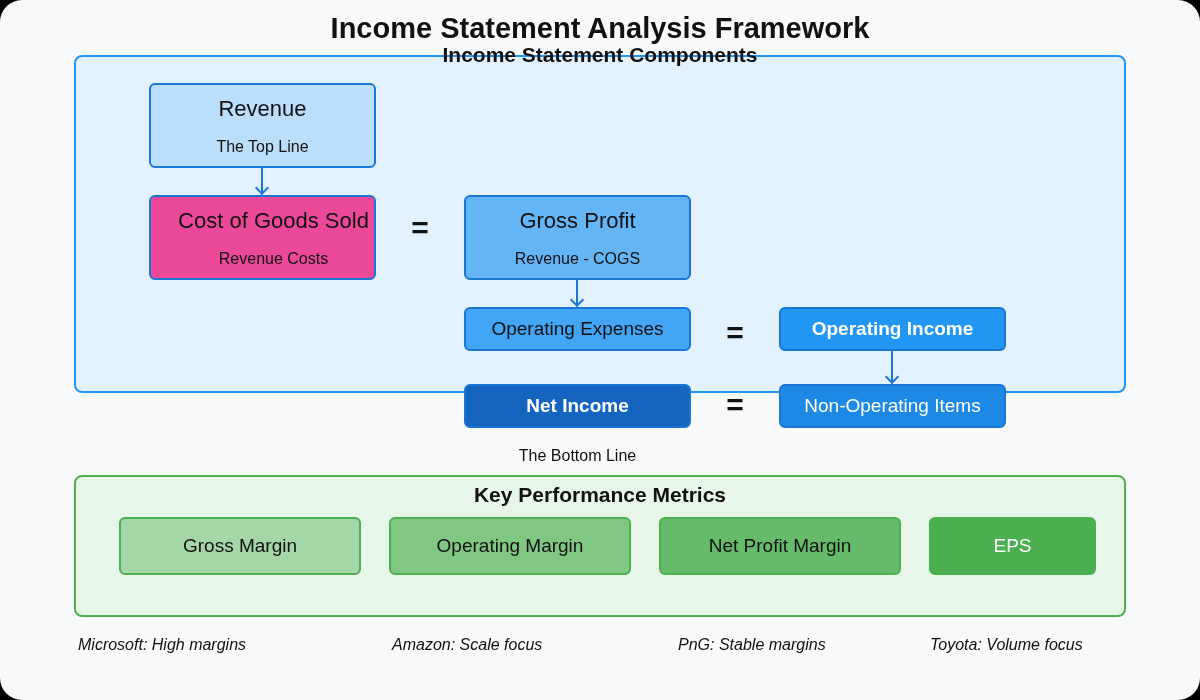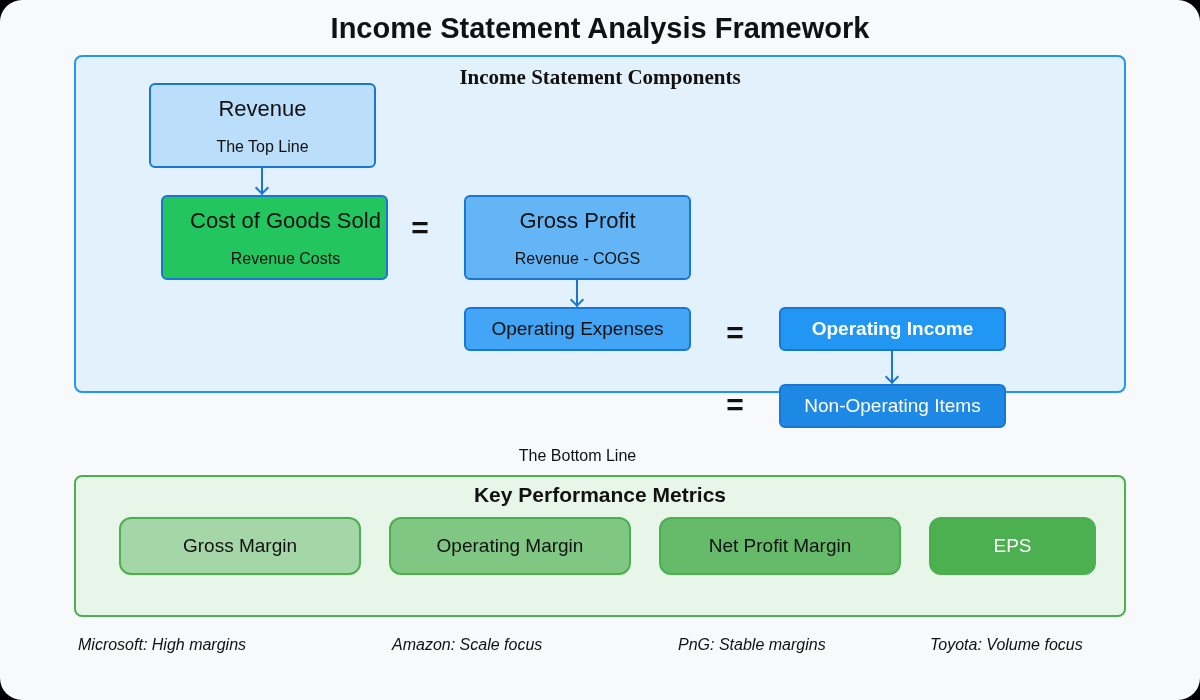--- a/index.html
+++ b/index.html
@@ -33,44 +33,44 @@
     .arrow-head {
       width: 10px; height: 10px; border-right: 2px solid #1976d2; border-bottom: 2px solid #1976d2;
       transform: rotate(45deg);
     }
     .caption { font-size: 16px; font-weight: normal; color: #111; text-align: center; }
     .group-green {
       left: 74px; top: 475px; width: 1052px; height: 142px;
       background: #e8f5e9; border: 2px solid #4caf50; border-radius: 8px;
     }
     .metric {
-      top: 517px; height: 58px; border-radius: 12px; border: 2px solid #4caf50;
+      top: 517px; height: 58px; border-radius: 6px; border: 2px solid #4caf50;
       display: flex; align-items: center; justify-content: center; font-size: 19px; color: #111;
     }
     .example { top: 636px; font-size: 16px; font-style: italic; color: #111; }
   </style>
 </head>
 <body>
 
 <div class="canvas">
 
   <div class="abs title">Income Statement Analysis Framework</div>
 
   <div class="abs group-blue"></div>
-  <div class="abs group-title" style="top:65px;font-family:Liberation Serif, serif;">Income Statement Components</div>
+  <div class="abs group-title" style="top:43px;">Income Statement Components</div>
 
   <div class="abs node" style="left:149px; top:83px; width:227px; height:85px; background:#bbdefb;">
     <div class="h">Revenue</div>
     <div class="s">The Top Line</div>
   </div>
 
   <div class="abs arrow-line" style="left:261px; top:168px; height:26px;"></div>
   <div class="abs arrow-head" style="left:257px; top:183px;"></div>
 
-  <div class="abs node" style="left:161px; top:195px; width:227px; height:85px; background:#22c55e;padding-left:22px;">
+  <div class="abs node" style="left:149px; top:195px; width:227px; height:85px; background:#ec4899;padding-left:22px;">
     <div class="h">Cost of Goods Sold</div>
     <div class="s">Revenue Costs</div>
   </div>
 
   <div class="abs eq" style="left:400px; top:213px;">=</div>
 
   <div class="abs node" style="left:464px; top:195px; width:227px; height:85px; background:#64b5f6;">
     <div class="h">Gross Profit</div>
     <div class="s">Revenue - COGS</div>
   </div>
@@ -84,20 +84,23 @@
 
   <div class="abs eq" style="left:715px; top:318px;">=</div>
 
   <div class="abs node" style="left:779px; top:307px; width:227px; height:44px; background:#2196f3; color:#fff;">
     <div class="one" style="font-weight:bold; color:#fff;">Operating Income</div>
   </div>
 
   <div class="abs arrow-line" style="left:891px; top:351px; height:32px;"></div>
   <div class="abs arrow-head" style="left:887px; top:372px;"></div>
 
+  <div class="abs node" style="left:464px; top:384px; width:227px; height:44px; background:#1565c0;">
+    <div class="one" style="font-weight:bold; color:#fff;">Net Income</div>
+  </div>
 
   <div class="abs eq" style="left:715px; top:390px;">=</div>
 
   <div class="abs node" style="left:779px; top:384px; width:227px; height:44px; background:#1e88e5;">
     <div class="one" style="color:#fff;">Non-Operating Items</div>
   </div>
 
   <div class="abs caption" style="left:464px; top:447px; width:227px;">The Bottom Line</div>
 
   <div class="abs group-green"></div>

